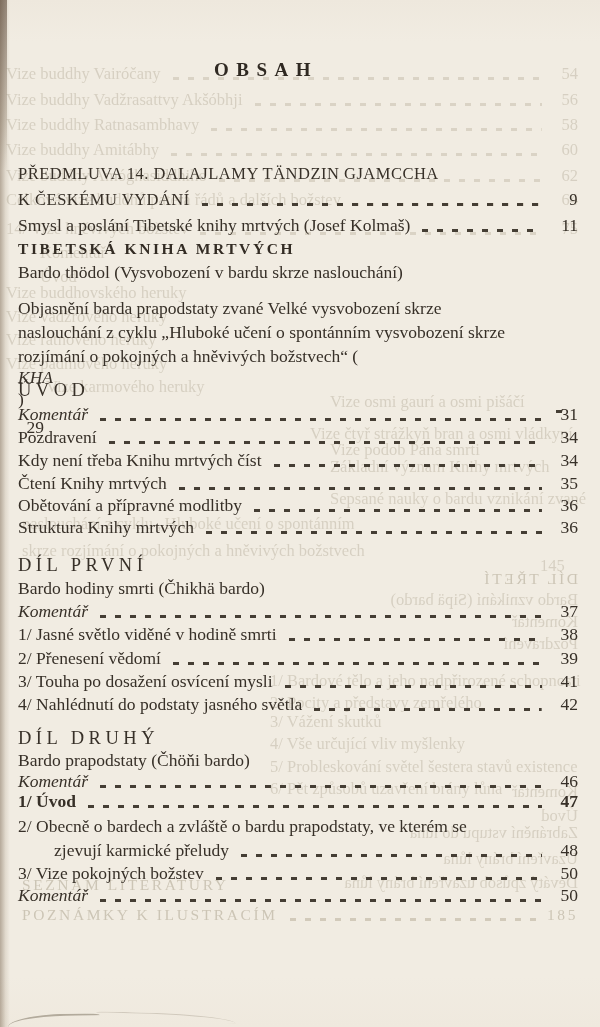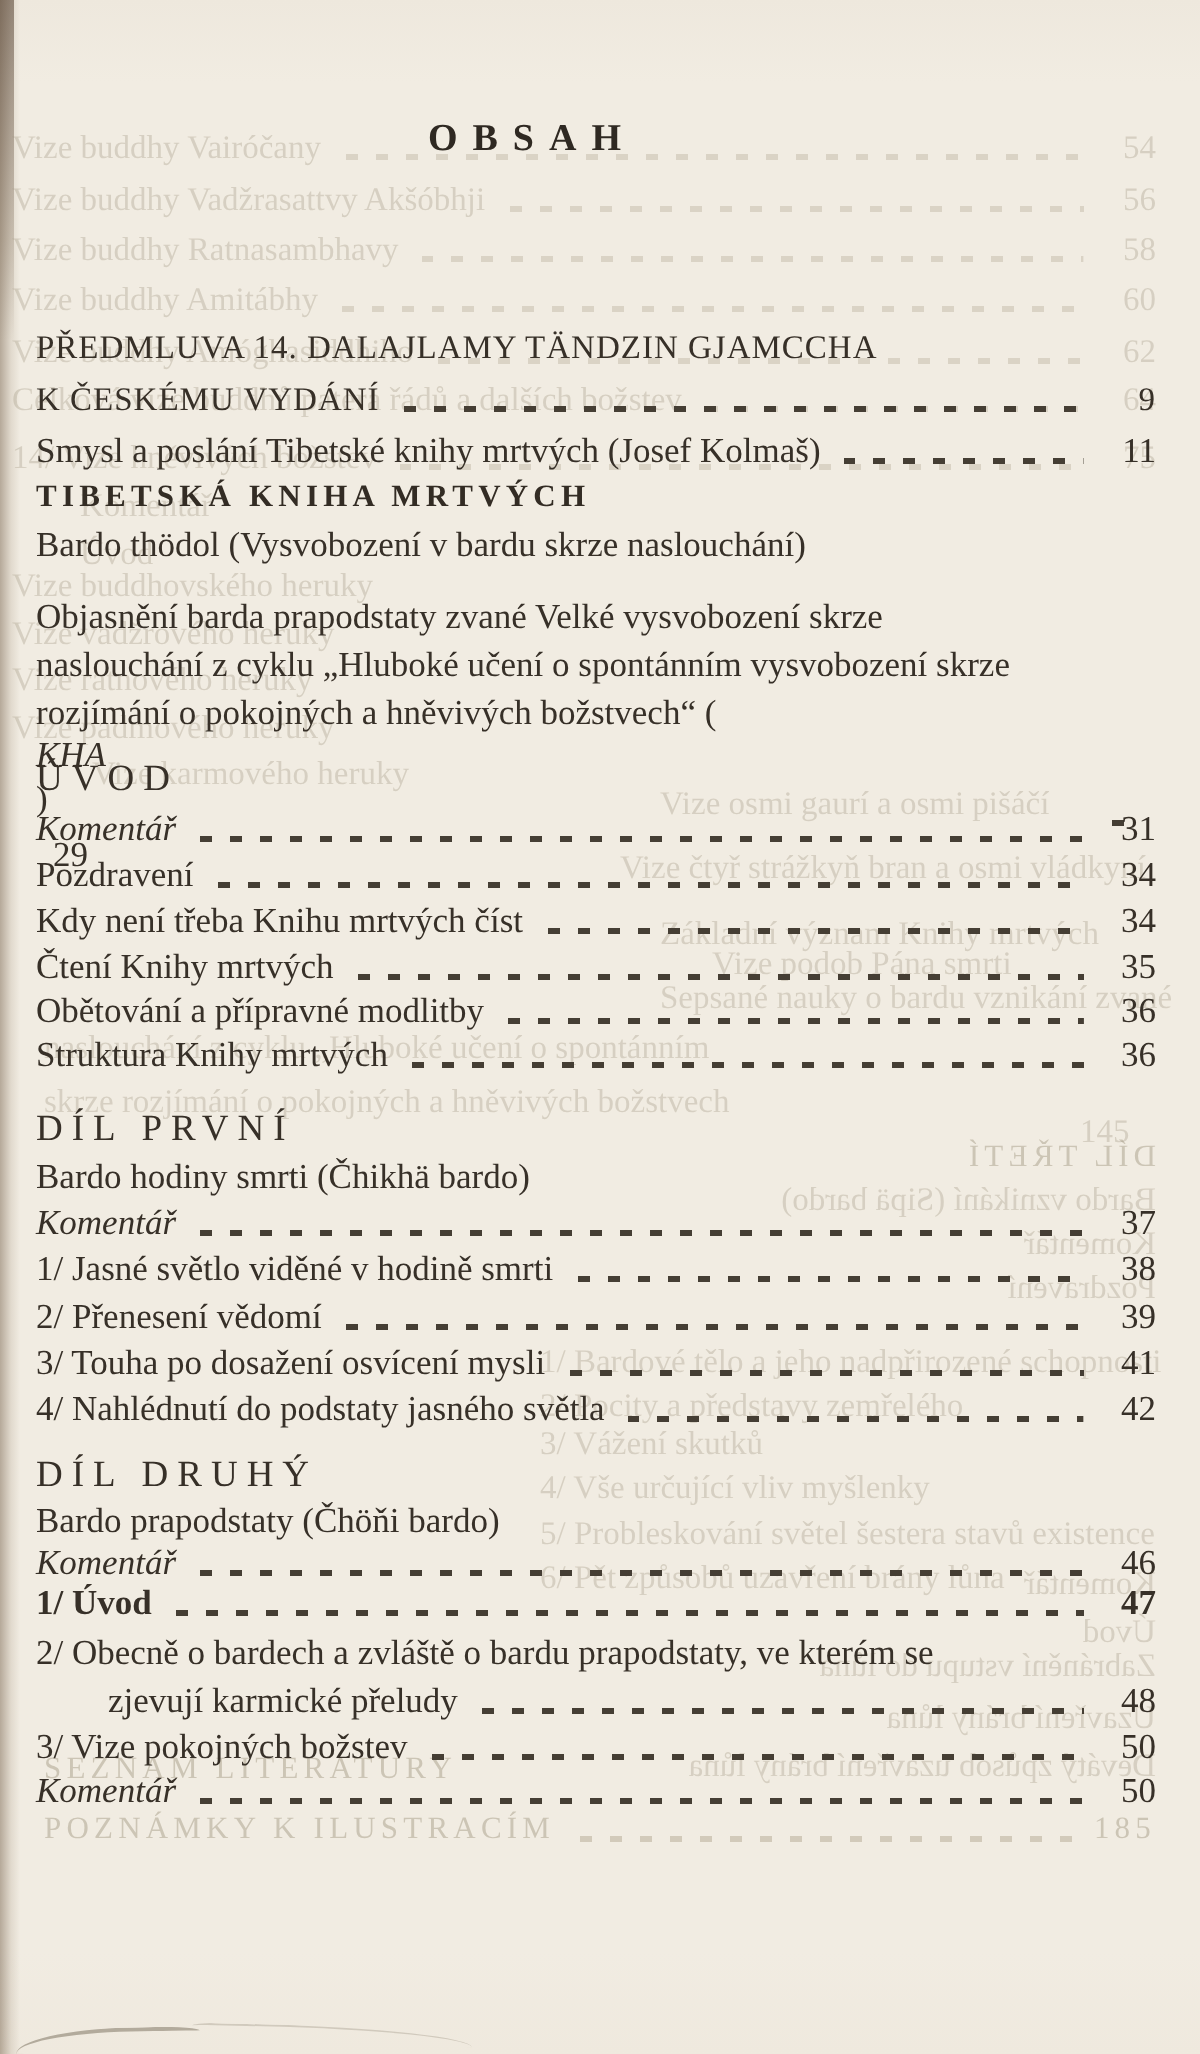--- a/index.html
+++ b/index.html
@@ -110,21 +110,21 @@
       </div>
       <div class="g " style="top: 377px; left: 6px; padding-left: 40px;">
         <span class="lbl">Vize karmového heruky</span>
       </div>
       <div class="g " style="top: 392px; left: 330px;">
         <span class="lbl">Vize osmi gaurí a osmi pišáčí</span>
       </div>
       <div class="g " style="top: 424px; left: 310px;">
         <span class="lbl">Vize čtyř strážkyň bran a osmi vládkyní</span>
       </div>
-      <div class="g " style="top: 440px; left: 356px; margin-top: 32px;">
+      <div class="g " style="top: 440px; left: 330px;">
         <span class="lbl">Vize podob Pána smrti</span>
       </div>
       <div class="g " style="top: 457px; left: 330px;">
         <span class="lbl">Základní význam Knihy mrtvých</span>
       </div>
       <div class="g " style="top: 489px; left: 330px;">
         <span class="lbl">Sepsané nauky o bardu vznikání zvané</span>
       </div>
       <div class="g " style="top: 514px; left: 22px;">
         <span class="lbl">naslouchání z cyklu „Hluboké učení o spontánním</span>

